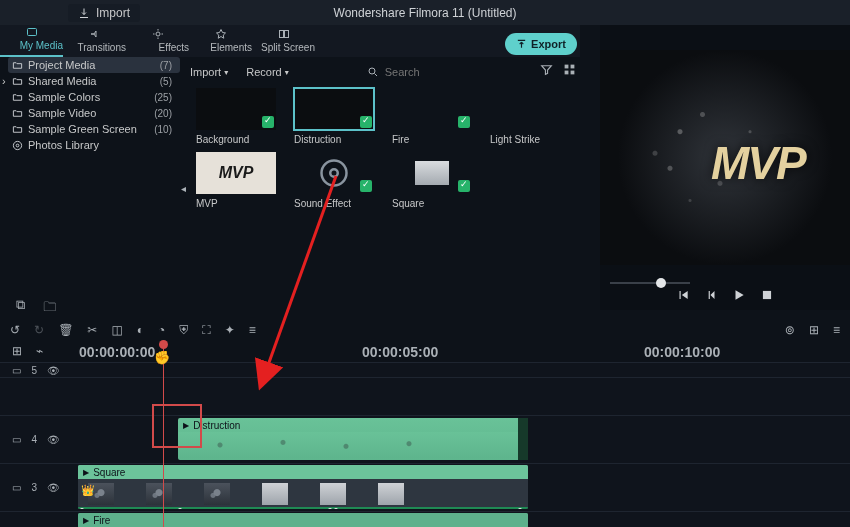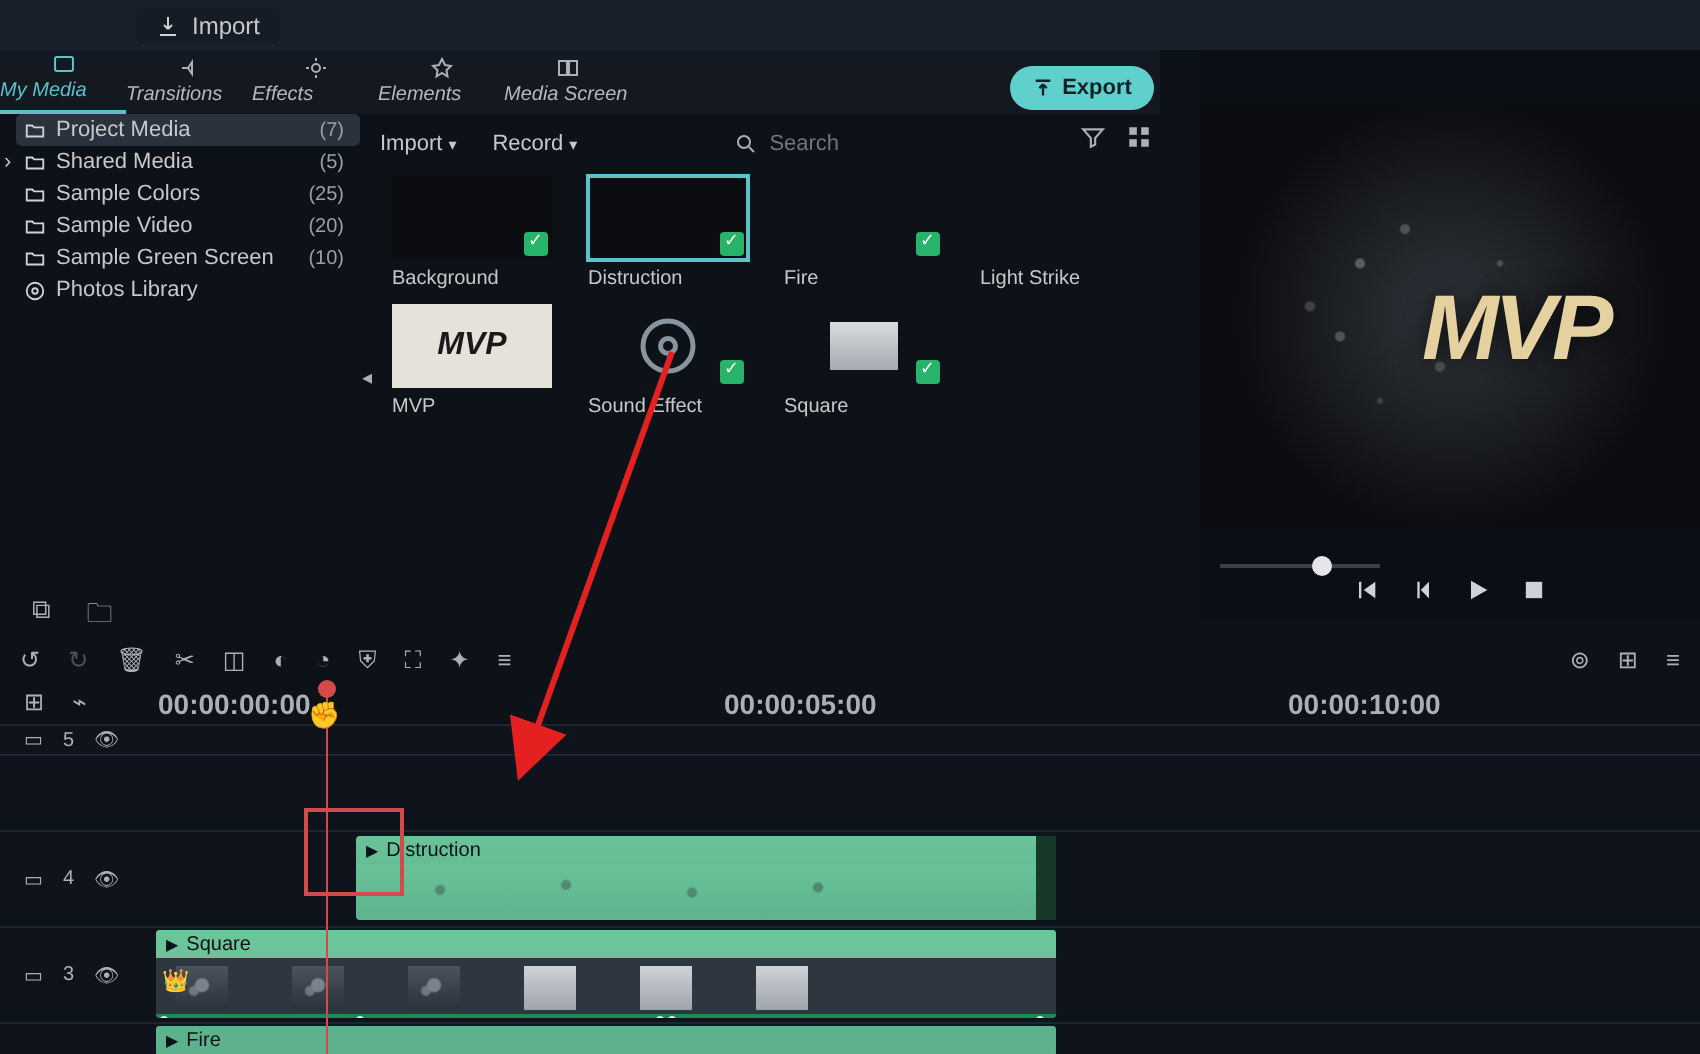--- a/index.html
+++ b/index.html
@@ -5,21 +5,21 @@
   * { margin: 0; padding: 0; box-sizing: border-box; font-family: -apple-system, "Segoe UI", Arial, sans-serif; }
   html, body { width: 850px; height: 527px; overflow: hidden; background: #0d1219; color: #c7c8c9; }
 
   
   .titlebar { position: absolute; top: 0; left: 0; right: 0; height: 25px; background: #1a2029; display: flex; align-items: center; }
   .import-top { position: absolute; left: 68px; top: 4px; display: flex; align-items: center; gap: 6px; background:#161c25; padding:2px 10px; border-radius:3px; font-size: 12px; cursor:pointer;}
   .app-title { position: absolute; left: 0; right: 0; text-align: center; font-size: 12px; color: #cfd2d6; pointer-events:none;}
 
   
   .tabbar { position: absolute; top: 25px; left: 0; width: 580px; height: 32px; background: #131821; display: flex; align-items: flex-end; }
-  .tab { flex: 0 0 auto; width: 63px; text-align:left; font-size: 10px; color: #b5b9bd; padding-bottom:4px; cursor:pointer;font-style:italic;}
+  .tab { flex: 0 0 auto; width: 63px; text-align:right; font-size: 10px; color: #b5b9bd; padding-bottom:4px; cursor:pointer;}
   .tab svg {display:block; margin:0 auto 2px auto;}
   .tab.active { color: #5cc1c9; border-bottom: 2px solid #5cc1c9;}
 
   
   .export-btn { position:absolute; top:33px; left:505px; width:72px; height:22px; background:#5fd0cc; color:#102127; font-size:11px; font-weight:600; border-radius:11px; display:flex; align-items:center; justify-content:center; gap:4px; cursor:pointer;}
 
   
   .folders { position:absolute; top:57px; left:8px; width:172px; }
   .folder { height:16px; display:flex; align-items:center; font-size:11px; padding:0 8px 0 20px; position:relative; cursor:pointer; border-radius:3px;}
   .folder.sel { background:#2a323e; }
@@ -106,20 +106,21 @@
 </head>
 <body>
 
 <div class="titlebar">
   <div class="import-top">
     <svg width="12" height="12" viewBox="0 0 24 24" fill="none" stroke="#cfd2d6" stroke-width="2">
         <path d="M12 3v12m0 0l-4-4m4 4l4-4M4 21h16"></path>
       </svg>
     <span>Import</span>
   </div>
+  <div class="app-title">Wondershare Filmora 11 (Untitled)</div>
 </div>
 
 <div class="tabbar">
   <div class="tab active">
     <svg width="16" height="12" viewBox="0 0 24 24" fill="none" stroke="#5cc1c9" stroke-width="2">
         <rect x="3" y="5" width="18" height="14" rx="2"></rect>
       </svg>
     <span>My Media</span>
   </div>
   <div class="tab">
@@ -139,21 +140,21 @@
     <svg width="16" height="12" viewBox="0 0 24 24" fill="none" stroke="#aab0b6" stroke-width="2">
         <path d="M12 3l3 6 6 .9-4.5 4.3 1 6.3L12 17l-5.5 3.5 1-6.3L3 9.9 9 9z"></path>
       </svg>
     <span>Elements</span>
   </div>
   <div class="tab">
     <svg width="16" height="12" viewBox="0 0 24 24" fill="none" stroke="#aab0b6" stroke-width="2">
         <rect x="3" y="5" width="8" height="14"></rect>
         <rect x="13" y="5" width="8" height="14"></rect>
       </svg>
-    <span>Media Screen</span>
+    <span>Split Screen</span>
   </div>
 </div>
 
 <div class="export-btn">
   <svg width="11" height="11" viewBox="0 0 24 24" fill="none" stroke="#102127" stroke-width="2.5">
       <path d="M12 19V7m0 0l-4 4m4-4l4 4M4 3h16"></path>
     </svg>
   <span>Export</span>
 </div>
 

